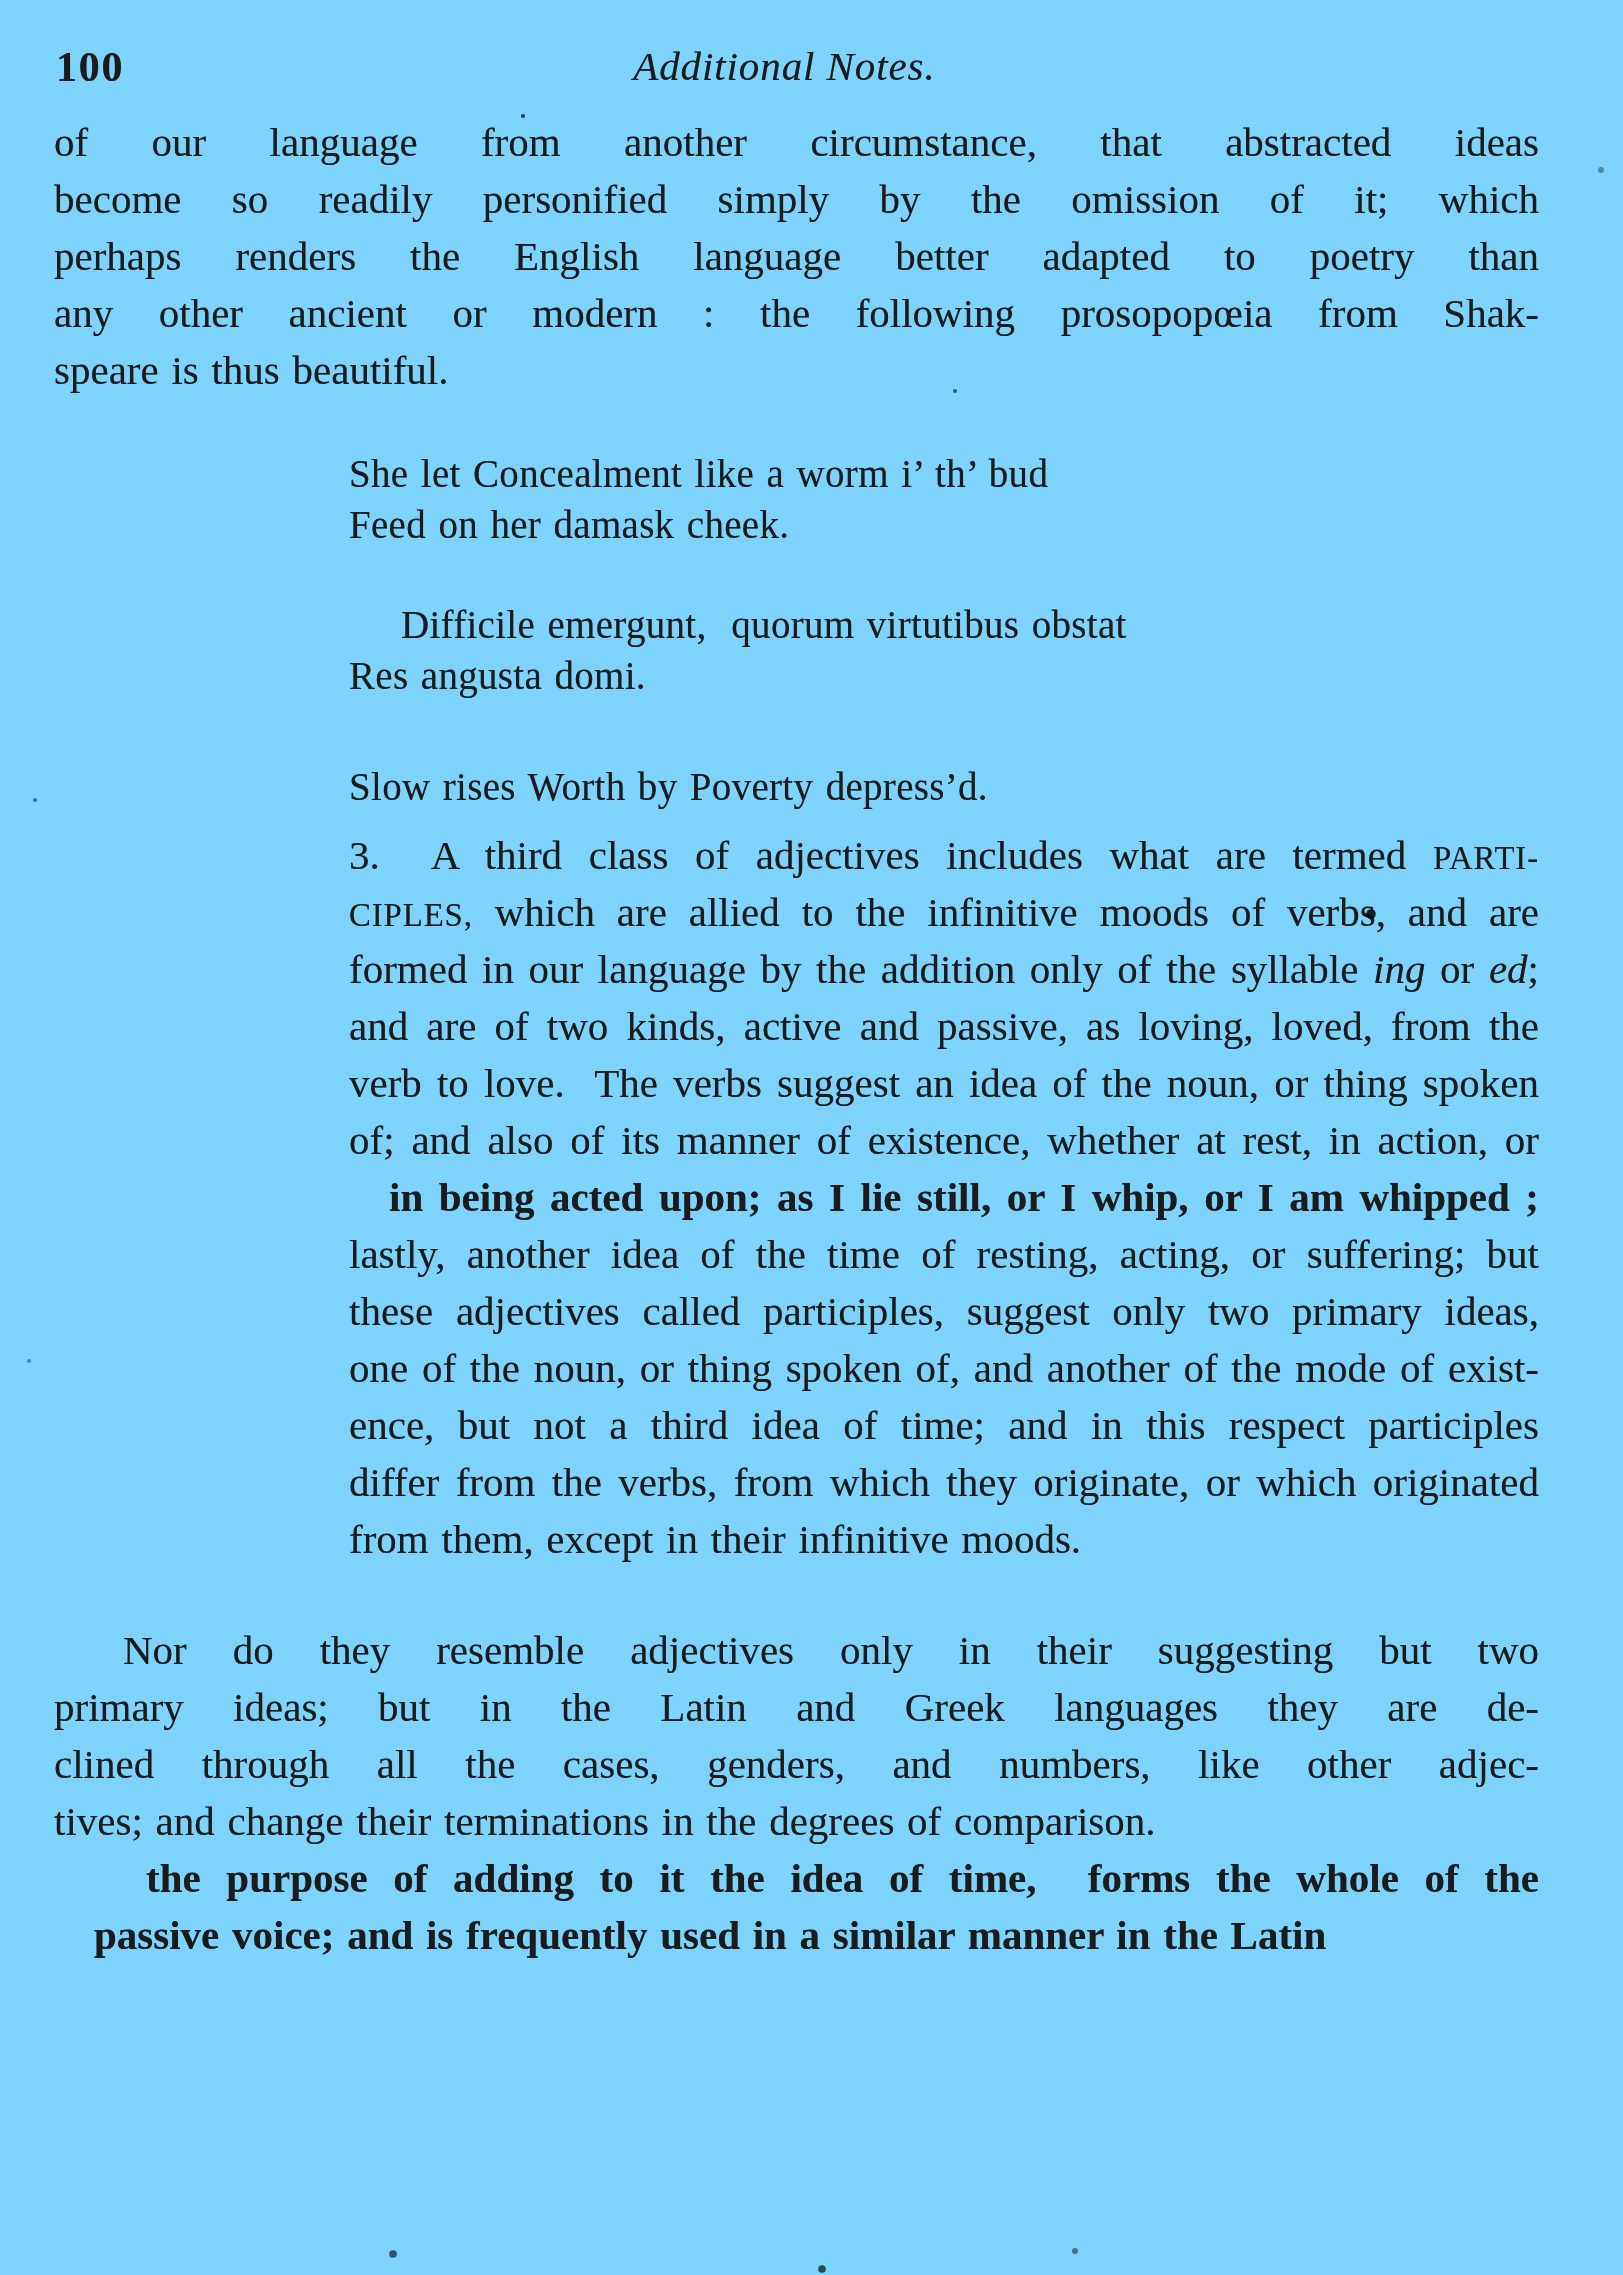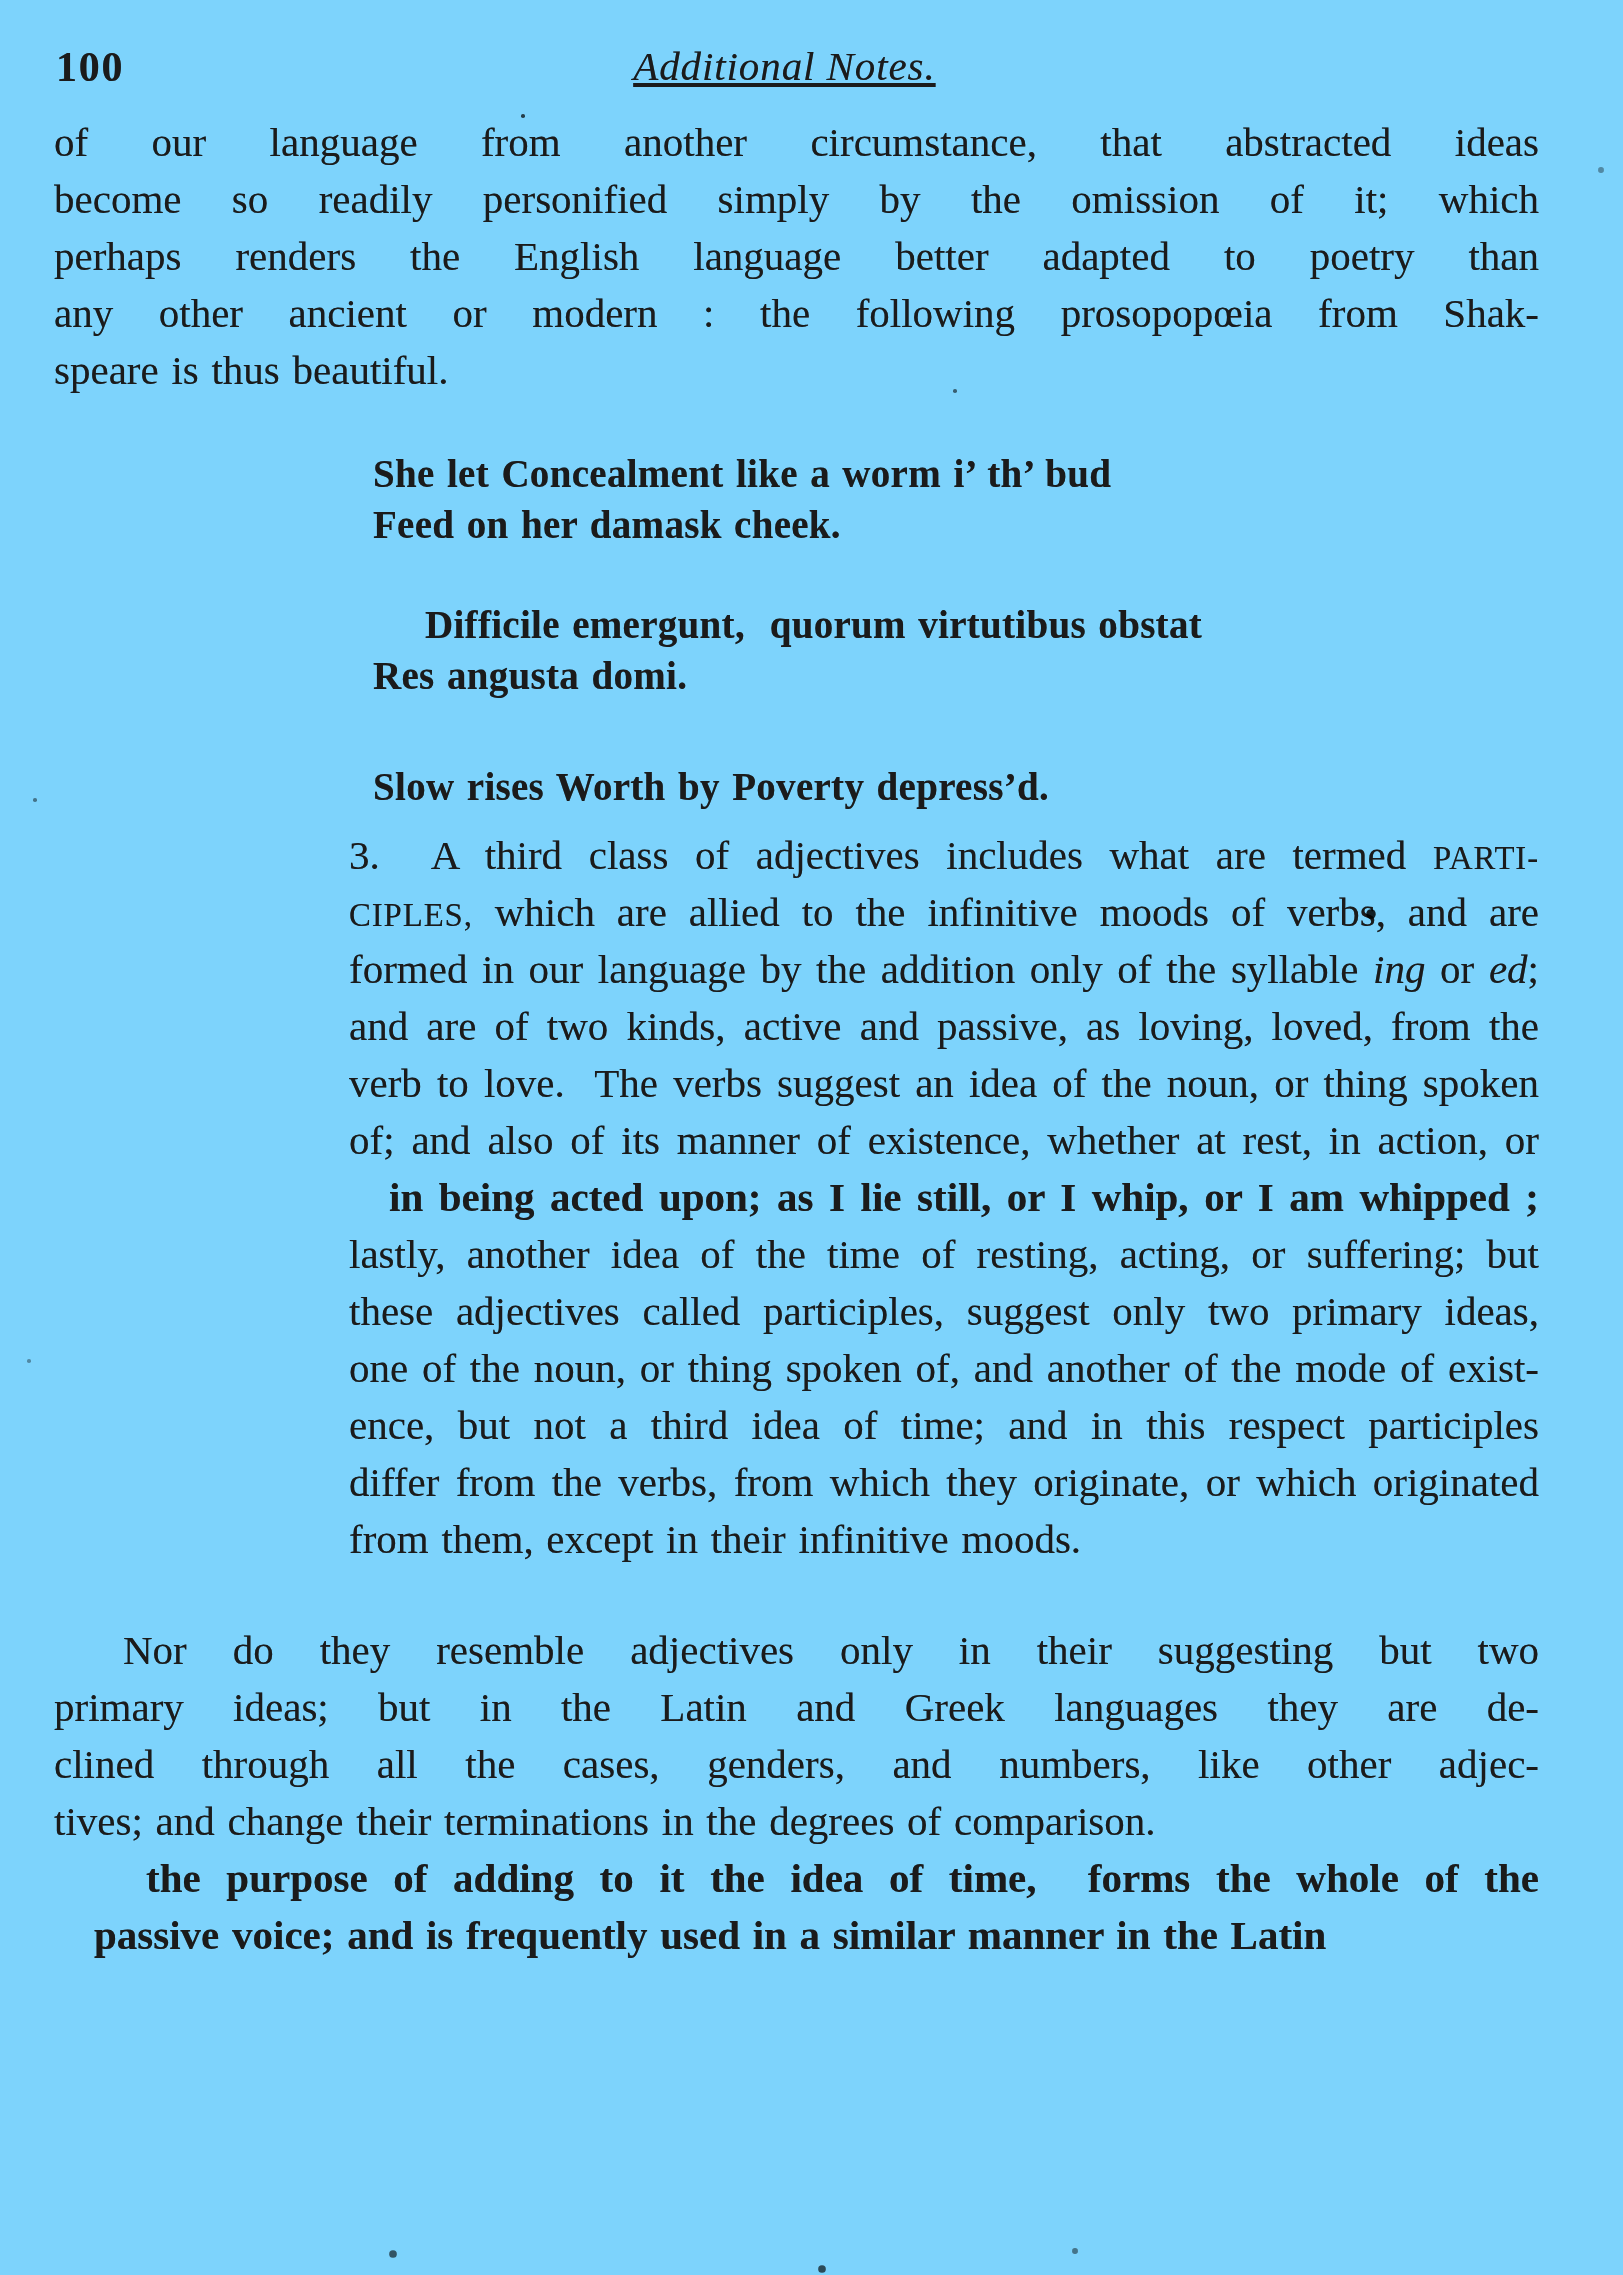--- a/index.html
+++ b/index.html
@@ -16,41 +16,39 @@
   
   .pagenum {
     position:absolute; left:56px; top:43px;
     font-size:42px; font-weight:700; letter-spacing:1.8px;
   }
   .running-title {
     position:absolute; left:48.3%; top:42px;
     transform:translateX(-50%);
     font-size:41px; font-style:italic; letter-spacing:0.9px;
     white-space:nowrap;
-    text-decoration:underline;
   }
   
   #body-col {
     position:absolute; left:54px; top:114px; width:1485px;
   }
   .block { margin:0; }
   .line {
     height:57px; line-height:57px; font-size:41px;
     text-align:justify; text-align-last:justify;
     -moz-text-align-last:justify;
     word-spacing:0.06em;
     overflow:hidden; white-space:normal;
   }
   .line.end { text-align:center; text-align-last:left; -moz-text-align-last:left; }
   .line.b { font-weight:700;margin-left:40px; }
   .block-quote .line {
-    height:51px; line-height:51px; font-size:39px; font-weight:700;
+    height:51px; line-height:51px; font-size:39px; font-weight:400;
     text-align:center; text-align-last:left; -moz-text-align-last:left;
     letter-spacing:0.3px;
-    margin-left:24px;
   }
   .block-quote { margin-left:295px; }
   
   #body-col > .block:nth-child(2) { margin:49px 0 49px 295px; }
   #body-col > .block:nth-child(4) { margin:60px 0 0 295px; }
   #body-col > .block:nth-child(5) { margin:14.5px 0 54px 295px; }
   
   #body-col > .block:nth-child(3) .line:first-child,
   #body-col > .block:nth-child(7) .line:first-child,
   #body-col > .block:nth-child(8) .line:first-child { text-indent:52px; }

